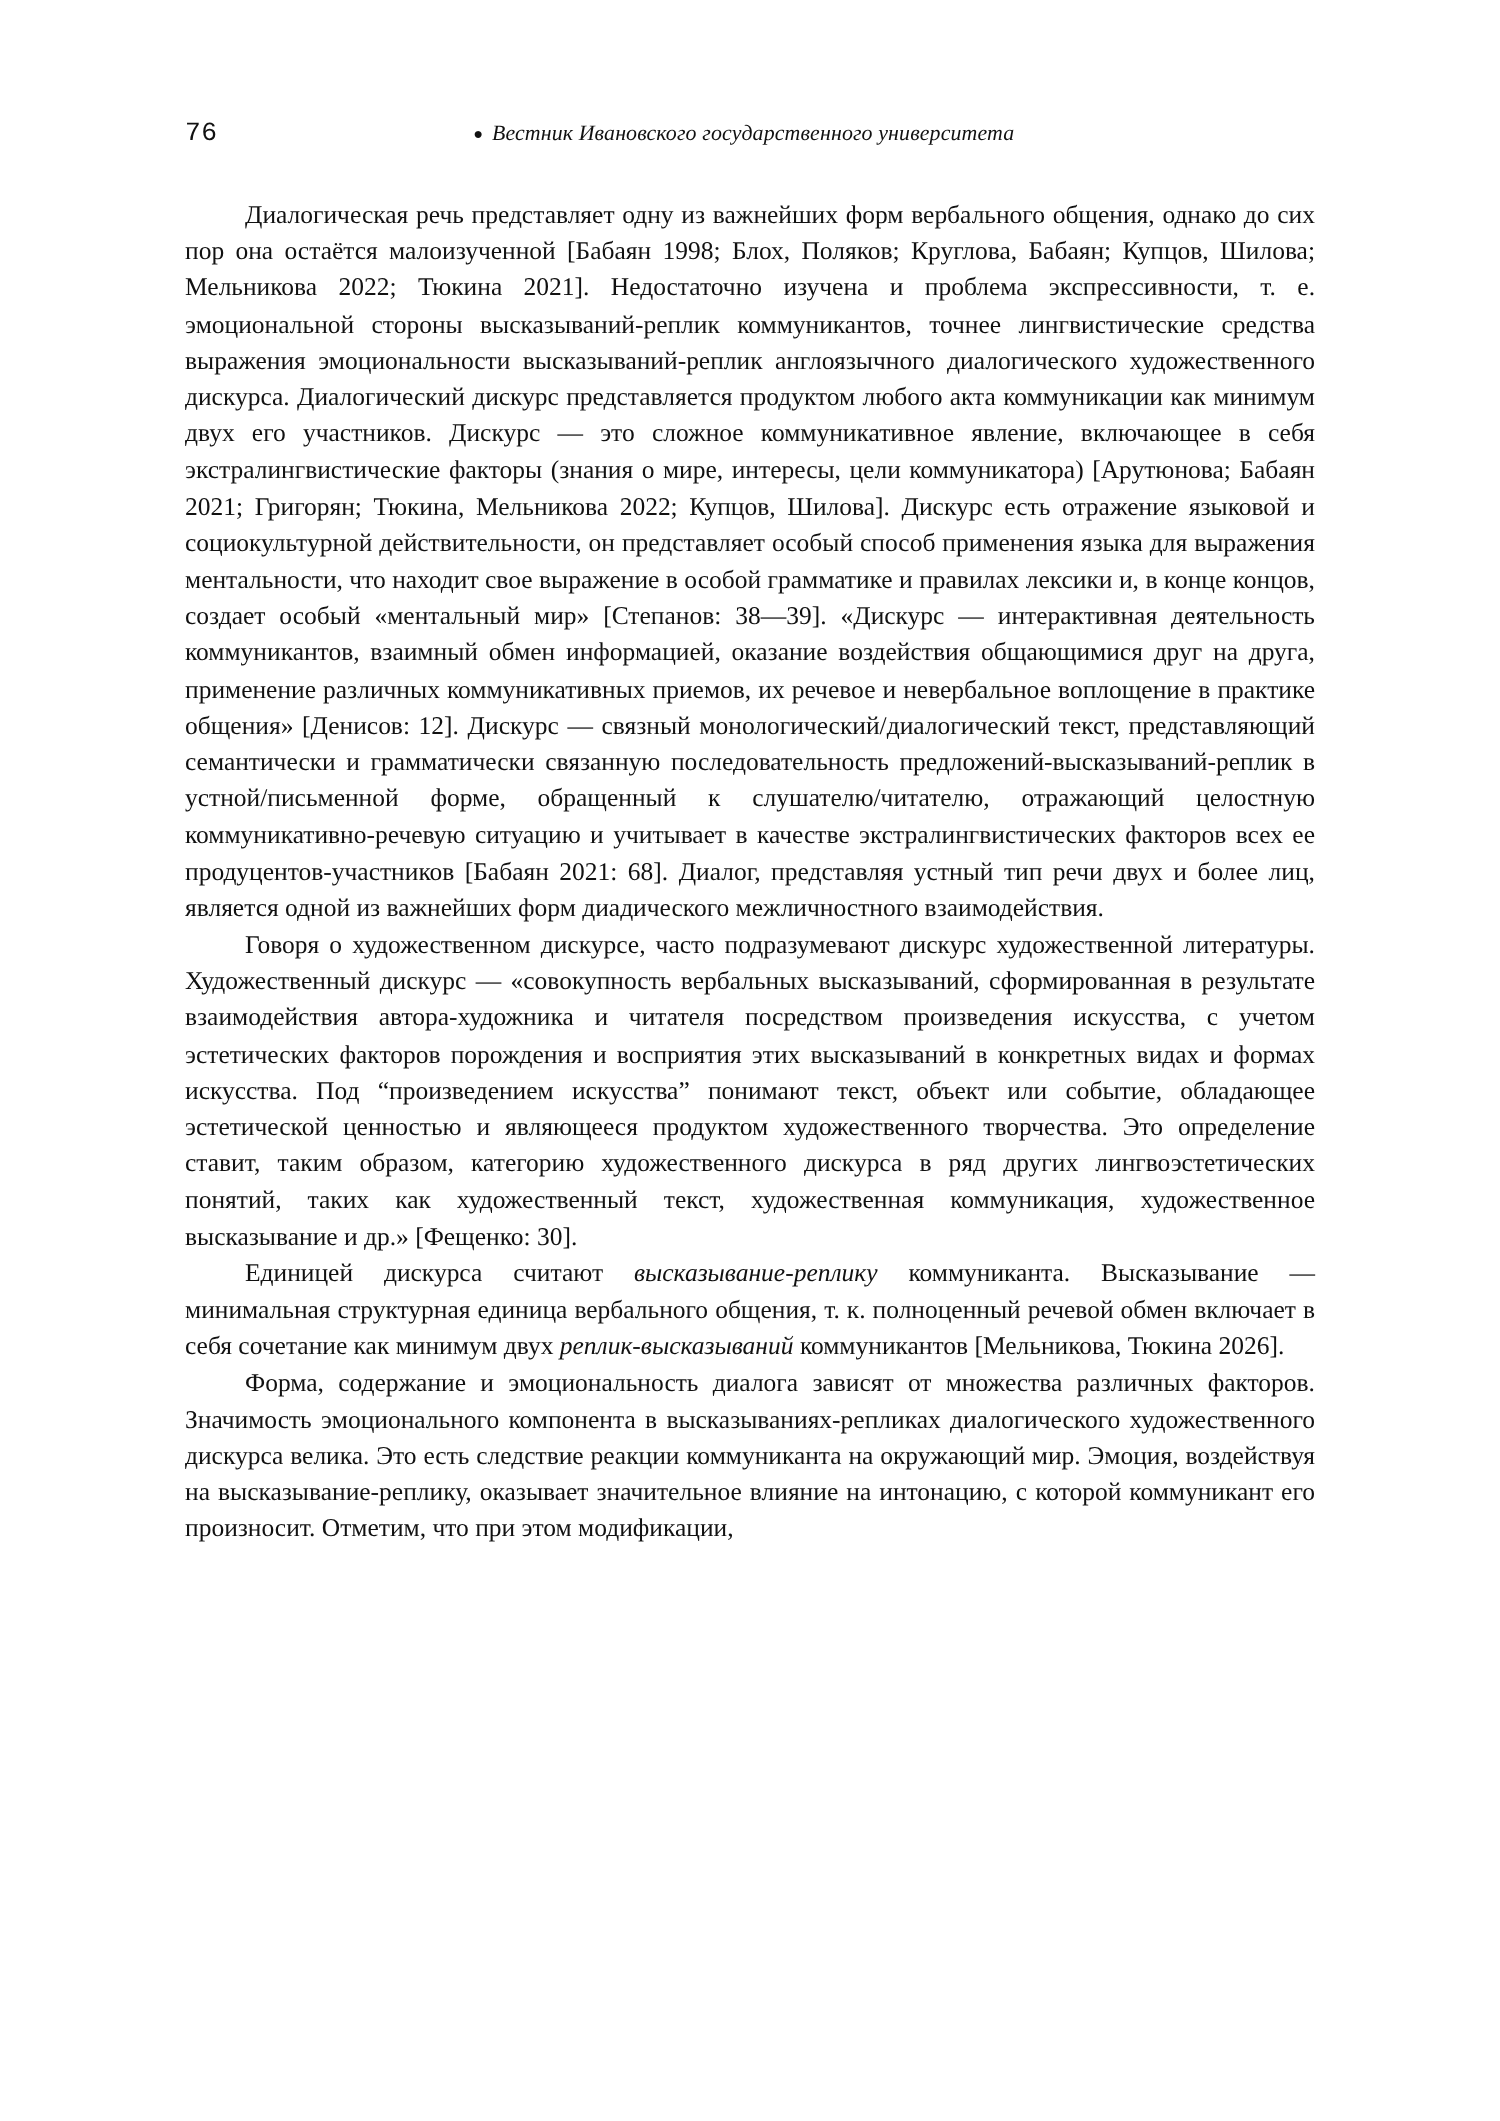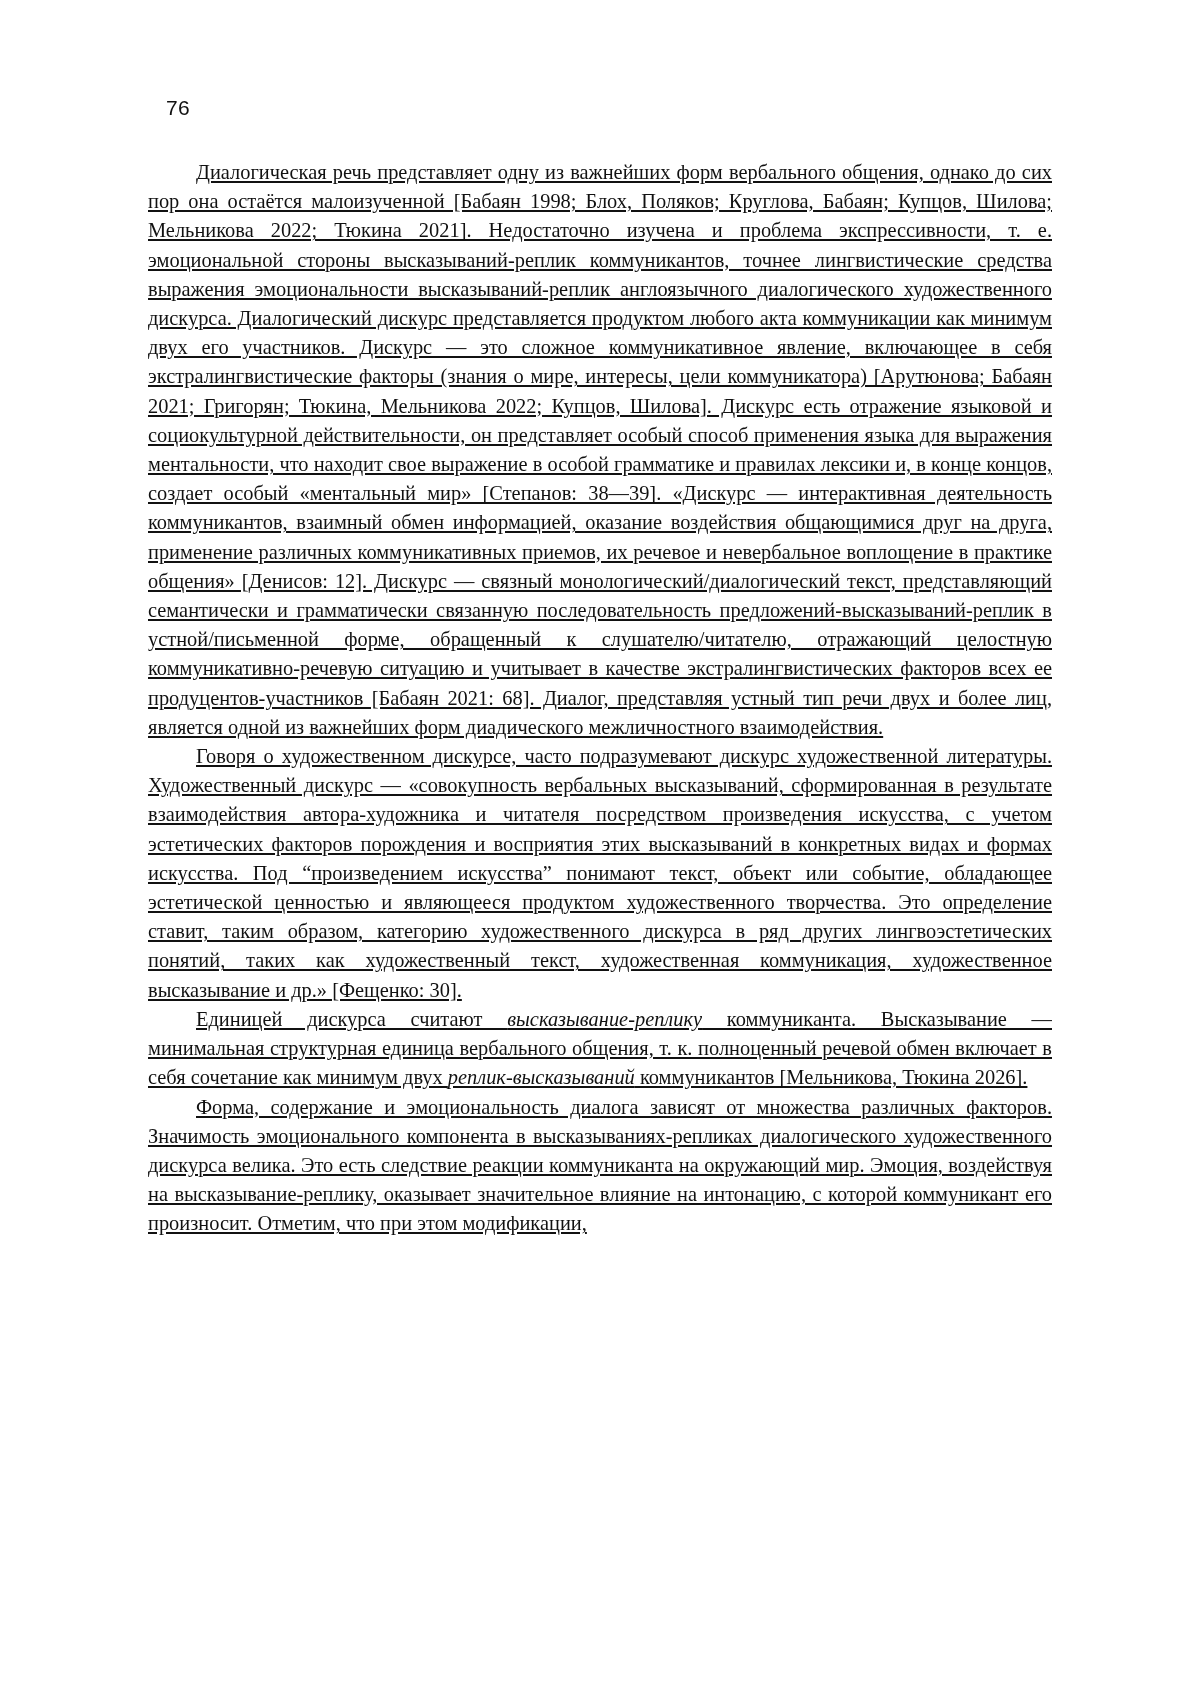--- a/index.html
+++ b/index.html
@@ -27,22 +27,21 @@
   .running-head {
     display: flex;
     align-items: baseline;
     height: 34px;
     margin-bottom: 28px;
   }
   .folio {
     font-size: 21px;
     letter-spacing: 0.3px;
     width: 60px;
-    font-family: Liberation Sans, sans-serif;
-    text-align: center;
+    font-family: Liberation Mono, monospace;
   }
   .head-center {
     flex: 1;
     text-align: center;
     font-style: italic;
     font-size: 17.5px;
     letter-spacing: 0.1px;
     padding-right: 10px;
   }
   .head-bullet {
@@ -54,21 +53,20 @@
   .body-text {
     font-size: 20.4px;
     line-height: 29.2px;
     text-align: justify;
     text-justify: inter-word;
     hyphens: manual;
   }
   .body-text p {
     margin: 0;
     text-indent: 48px;
-    text-decoration: underline;
   }
   .footer {
     position: absolute;
     left: 148px;
     right: 148px;
     bottom: 86px;
     text-align: right;
     font-style: italic;
     font-size: 17.5px;
   }
@@ -80,20 +78,21 @@
   }
   i.it { font-style: italic; }
 </style>
 </head>
 <body>
 
 <div class="page">
 
   <div class="running-head">
     <div class="folio">76</div>
+    <div class="head-center"><span class="head-bullet">●</span><span>Вестник Ивановского государственного университета</span></div>
     <div style="width:60px"></div>
   </div>
 
   <div class="body-text">
     <p>Диалогическая речь представляет одну из важнейших форм вербального общения, однако до сих пор она остаётся малоизученной [Бабаян 1998; Блох, Поляков; Круглова, Бабаян; Купцов, Шилова; Мельникова 2022; Тюкина 2021]. Недостаточно изучена и проблема экспрессивности, т. е. эмоциональной стороны высказываний-реплик коммуникантов, точнее лингвистические средства выражения эмоциональности высказываний-реплик англоязычного диалогического художественного дискурса. Диалогический дискурс представляется продуктом любого акта коммуникации как минимум двух его участников. Дискурс — это сложное коммуникативное явление, включающее в себя экстралингвистические факторы (знания о мире, интересы, цели коммуникатора) [Арутюнова; Бабаян 2021; Григорян; Тюкина, Мельникова 2022; Купцов, Шилова]. Дискурс есть отражение языковой и социокультурной действительности, он представляет особый способ применения языка для выражения ментальности, что находит свое выражение в особой грамматике и правилах лексики и, в конце концов, создает особый «ментальный мир» [Степанов: 38—39]. «Дискурс — интерактивная деятельность коммуникантов, взаимный обмен информацией, оказание воздействия общающимися друг на друга, применение различных коммуникативных приемов, их речевое и невербальное воплощение в практике общения» [Денисов: 12]. Дискурс — связный монологический/диалогический текст, представляющий семантически и грамматически связанную последовательность предложений-высказываний-реплик в устной/письменной форме, обращенный к слушателю/читателю, отражающий целостную коммуникативно-речевую ситуацию и учитывает в качестве экстралингвистических факторов всех ее продуцентов-участников [Бабаян 2021: 68]. Диалог, представляя устный тип речи двух и более лиц, является одной из важнейших форм диадического межличностного взаимодействия.</p>
     <p>Говоря о художественном дискурсе, часто подразумевают дискурс художественной литературы. Художественный дискурс — «совокупность вербальных высказываний, сформированная в результате взаимодействия автора-художника и читателя посредством произведения искусства, с учетом эстетических факторов порождения и восприятия этих высказываний в конкретных видах и формах искусства. Под “произведением искусства” понимают текст, объект или событие, обладающее эстетической ценностью и являющееся продуктом художественного творчества. Это определение ставит, таким образом, категорию художественного дискурса в ряд других лингвоэстетических понятий, таких как художественный текст, художественная коммуникация, художественное высказывание и др.» [Фещенко: 30].</p>
     <p><span>Единицей дискурса считают </span><i class="it">высказывание-реплику</i><span> коммуниканта. Высказывание — минимальная структурная единица вербального общения, т. к. полноценный речевой обмен включает в себя сочетание как минимум двух </span><i class="it">реплик-высказываний</i><span> коммуникантов [Мельникова, Тюкина 2026].</span></p>
     <p>Форма, содержание и эмоциональность диалога зависят от множества различных факторов. Значимость эмоционального компонента в высказываниях-репликах диалогического художественного дискурса велика. Это есть следствие реакции коммуниканта на окружающий мир. Эмоция, воздействуя на высказывание-реплику, оказывает значительное влияние на интонацию, с которой коммуникант его произносит. Отметим, что при этом модификации,</p>
   </div>
 

